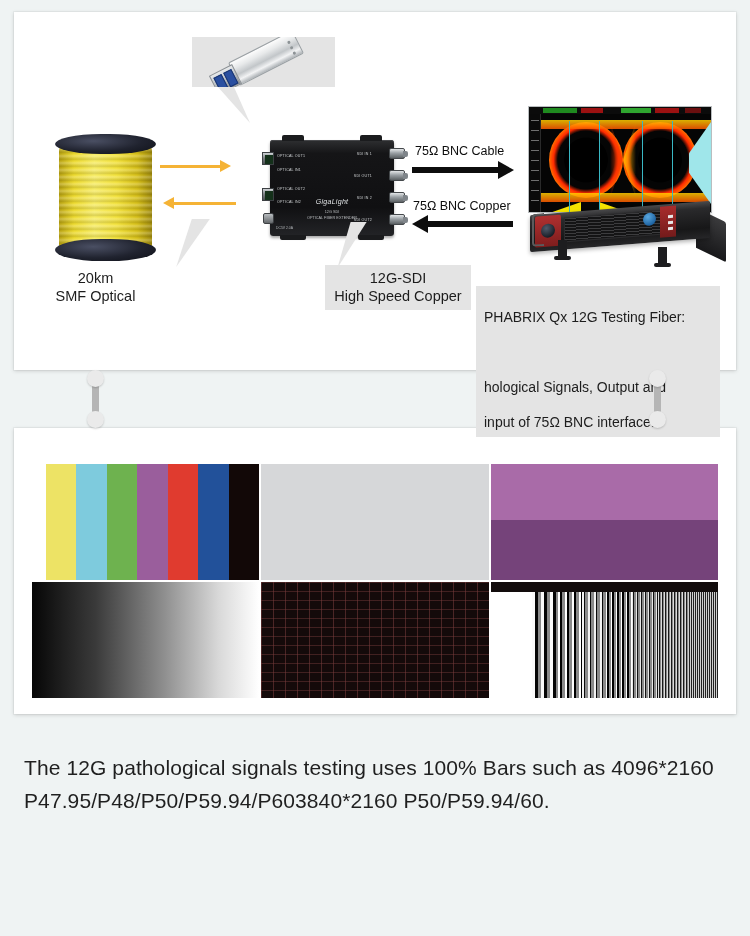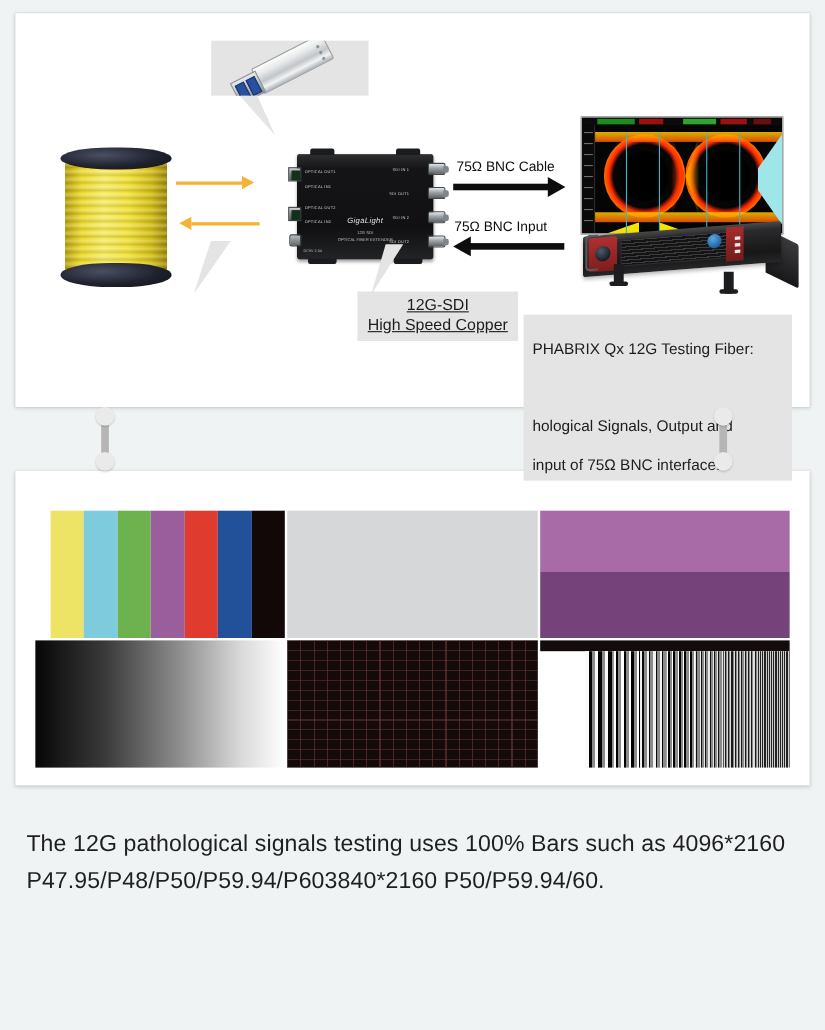--- a/index.html
+++ b/index.html
@@ -326,21 +326,21 @@
     <div class="arrow-line" style="left:146px; top:153px; width:62px; background:#f5b335;"></div>
     <div class="arrow-head" style="left:206px; top:148px; border-left:11px solid #f5b335;"></div>
 
     <div class="arrow-line" style="left:160px; top:190px; width:62px; background:#f5b335;"></div>
     <div class="arrow-head" style="left:149px; top:185px; border-right:11px solid #f5b335;"></div>
 
     <div class="arrow-label" style="left:401px; top:132px;">75Ω BNC Cable</div>
     <div class="arrow-line thick" style="left:398px; top:155px; width:88px; background:#0d0d0d;"></div>
     <div class="arrow-head thick" style="left:484px; top:149px; border-left:16px solid #0d0d0d;"></div>
 
-    <div class="arrow-label" style="left:399px; top:187px;">75Ω BNC Input</div>
+    <div class="arrow-label" style="left:399px; top:187px;">75Ω BNC Copper</div>
     <div class="arrow-line thick" style="left:411px; top:209px; width:88px; background:#0d0d0d;"></div>
     <div class="arrow-head thick" style="left:398px; top:203px; border-right:16px solid #0d0d0d;"></div>
 
     <div id="eye-diagram">
       <div class="eye-statusbar">
         <i style="left:14px;  width:34px; background:#1f8a1f;"></i>
         <i style="left:52px;  width:22px; background:#9b1111;"></i>
         <i style="left:92px;  width:30px; background:#2fa52f;"></i>
         <i style="left:126px; width:24px; background:#9b1111;"></i>
         <i style="left:156px; width:16px; background:#6a0f0f;"></i>
@@ -385,25 +385,27 @@
         <span class="phx-led" style="top:11px"></span>
         <span class="phx-led" style="top:17px"></span>
         <span class="phx-led" style="top:23px"></span>
       </div>
       <span class="phx-foot" style="left:32px; top:38px;"></span>
       <span class="phx-foot" style="left:132px; top:45px;"></span>
     </div>
 
     <div class="tail" style="left:212px; top:75px; border-left:16px solid transparent; border-right:0 solid transparent; border-top:36px solid #e4e4e4; transform:skewX(24deg);"></div>
 
+    <div class="chip" style="left:18px; top:253px; width:127px; background:transparent;">20km
+SMF Optical</div>
 
     <div class="tail" style="left:170px; top:207px; border-left:0 solid transparent; border-right:18px solid transparent; border-top:48px solid #e4e4e4; transform:skewX(-18deg);"></div>
 
     <div class="tail" style="left:330px; top:210px; border-left:0 solid transparent; border-right:16px solid transparent; border-top:46px solid #e4e4e4; transform:skewX(-16deg);"></div>
-    <div class="chip" style="left:311px; top:253px; width:146px;text-decoration:underline;">12G-SDI
+    <div class="chip" style="left:311px; top:253px; width:146px;">12G-SDI
 High Speed Copper</div>
 
     <div class="chip left" style="left:462px; top:274px; width:244px; font-size:14px; line-height:1.26;">
       <span>PHABRIX Qx 12G Testing Fiber:</span><br>
       <br>
       <span>hological Signals, Output and</span><br>
       <span>input of 75Ω BNC interface.</span>
     </div>
   </div>
 

